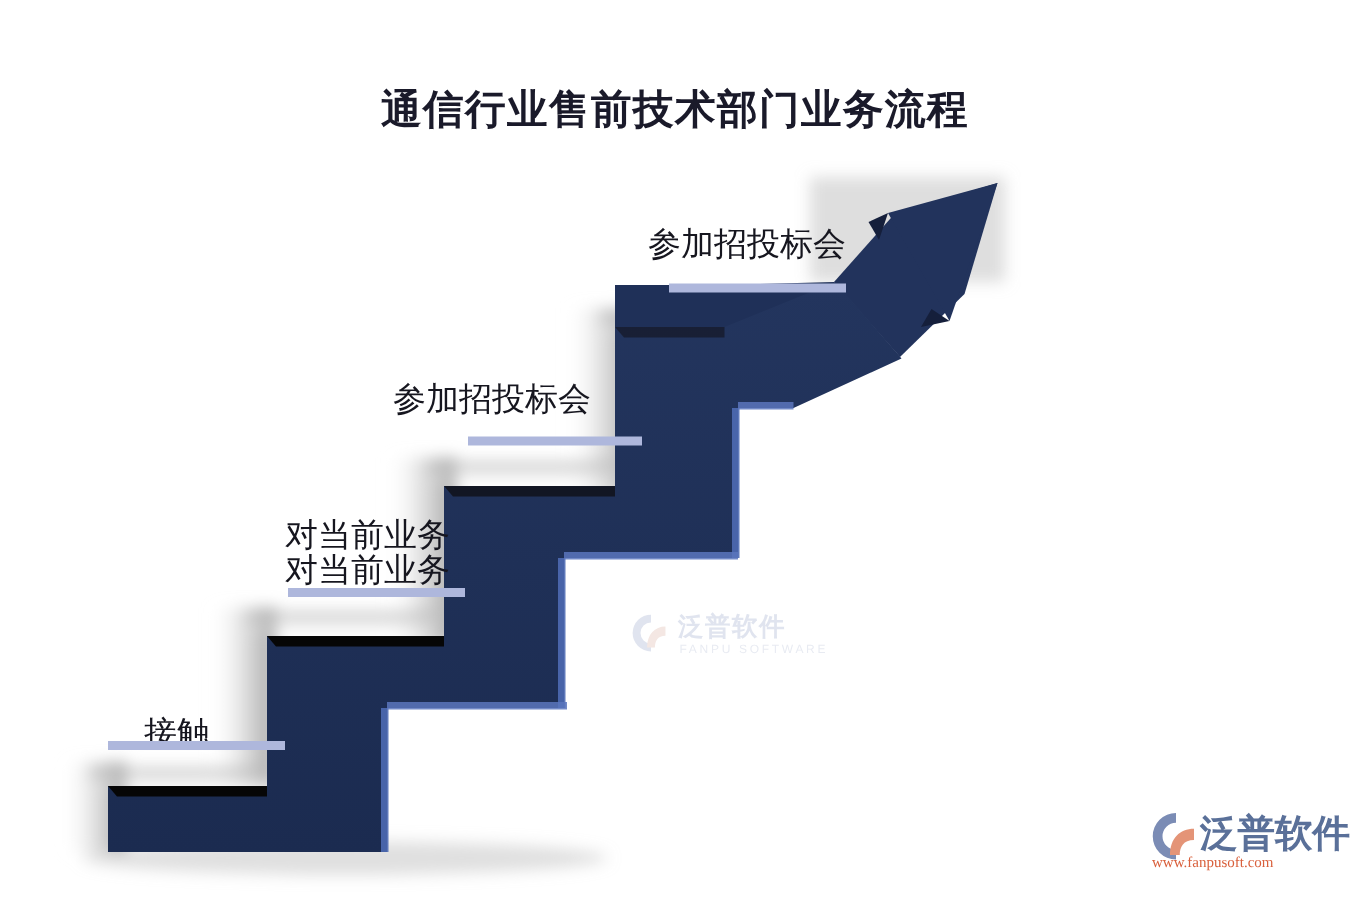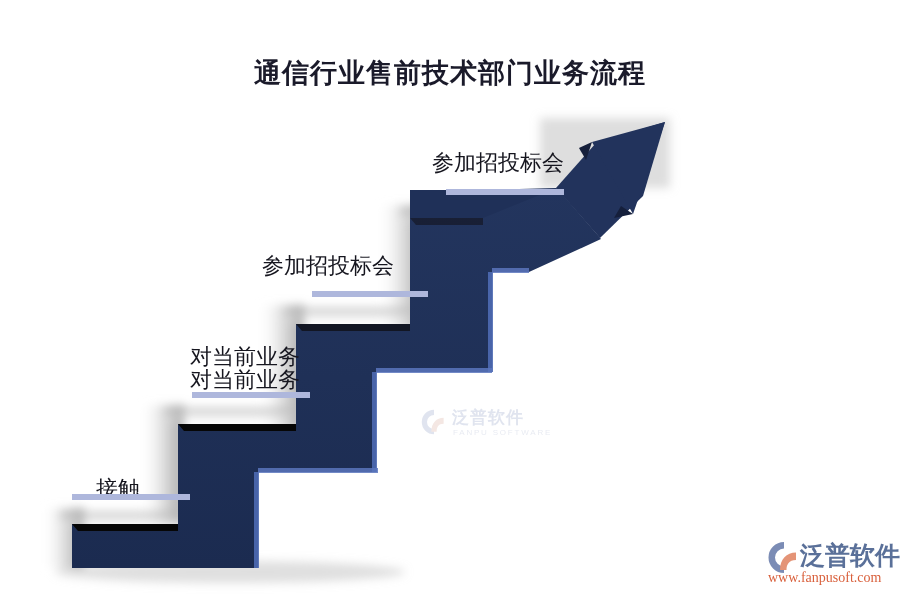--- a/index.html
+++ b/index.html
@@ -114,21 +114,21 @@
     font-size: 25px;
     font-weight: bold;
     color: #5a7099;
     letter-spacing: 0px;
     white-space: nowrap;
   }
   #brand-logo .logo-url {
     position: absolute;
     left: 2px;
     top: 32px;
-    font-size: 14px;
+    font-size: 10px;
     color: #d9603c;
     font-family: "Liberation Serif", "DejaVu Serif", serif;
     white-space: nowrap;
   }
 </style>
 </head>
 <body>
 
 <div id="canvas">
 

